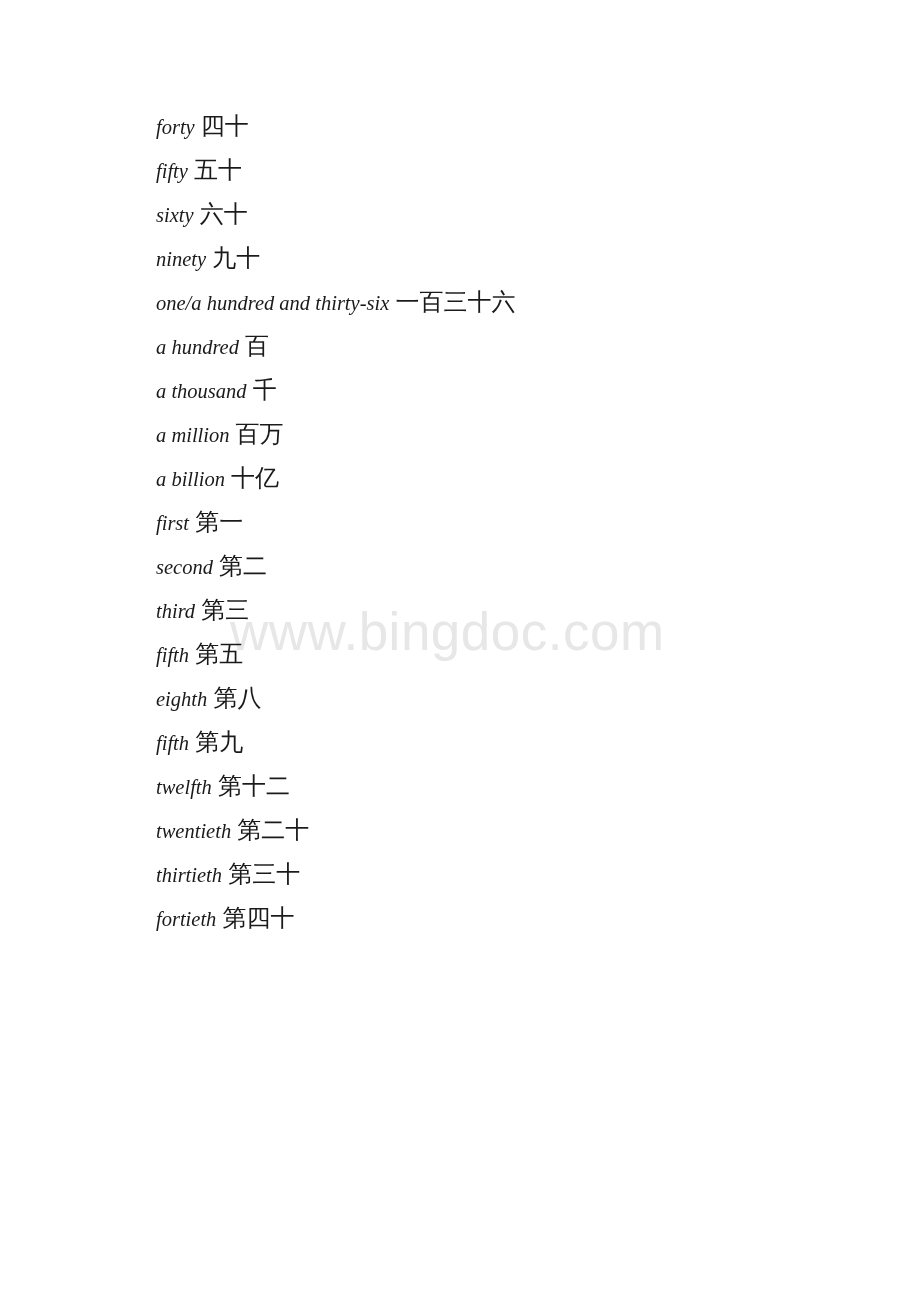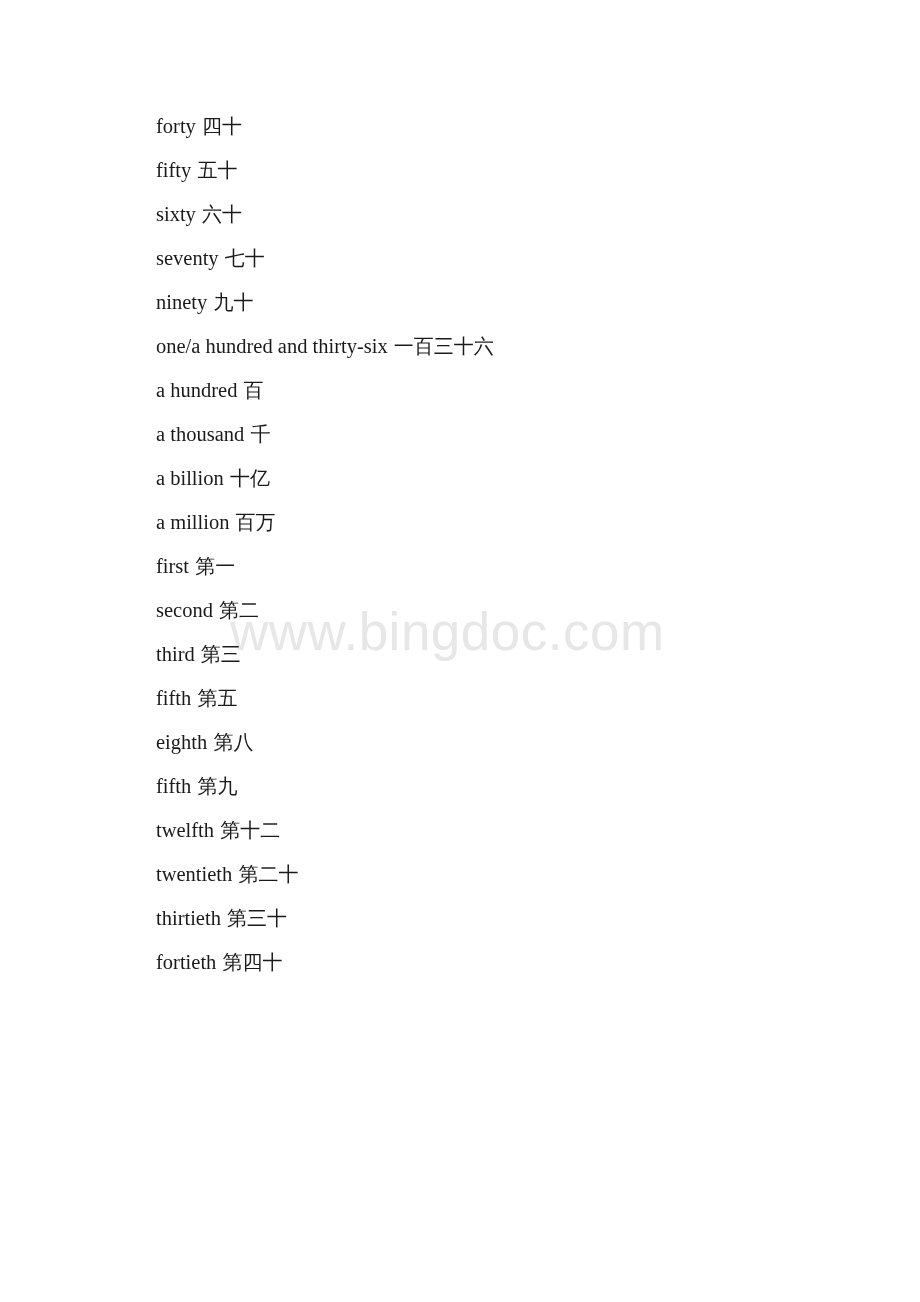--- a/index.html
+++ b/index.html
@@ -54,46 +54,46 @@
     font-size: 20.5px;
     line-height: 44px;
     height: 44px;
     color: #1a1a1a;
     white-space: nowrap;
     font-family: "Liberation Serif", "DejaVu Serif", serif;
   }
 
   .vocab-line .en {
     font-family: "Liberation Serif", "DejaVu Serif", serif;
+    font-style: italic;
   }
 
   .vocab-line .zh {
     font-family: "DejaVu Sans", "Liberation Sans", sans-serif;
-    font-size: 20px;
+    font-size: 24px;
     padding-left: 1px;
   }
 </style>
 </head>
 <body>
 
 <div id="page">
 
   <div id="watermark">www.bingdoc.com</div>
 
   <div id="content">
       <div class="vocab-line"><span class="en">forty</span> <span class="zh">四十</span></div>
       <div class="vocab-line"><span class="en">fifty</span> <span class="zh">五十</span></div>
       <div class="vocab-line"><span class="en">sixty</span> <span class="zh">六十</span></div>
-      <div class="vocab-line"><span class="en">seventy</span> <span class="zh">七十</span></div>
       <div class="vocab-line"><span class="en">ninety</span> <span class="zh">九十</span></div>
       <div class="vocab-line"><span class="en">one/a hundred and thirty-six</span> <span class="zh">一百三十六</span></div>
       <div class="vocab-line"><span class="en">a hundred</span> <span class="zh">百</span></div>
       <div class="vocab-line"><span class="en">a thousand</span> <span class="zh">千</span></div>
+      <div class="vocab-line"><span class="en">a million</span> <span class="zh">百万</span></div>
       <div class="vocab-line"><span class="en">a billion</span> <span class="zh">十亿</span></div>
-      <div class="vocab-line"><span class="en">a million</span> <span class="zh">百万</span></div>
       <div class="vocab-line"><span class="en">first</span> <span class="zh">第一</span></div>
       <div class="vocab-line"><span class="en">second</span> <span class="zh">第二</span></div>
       <div class="vocab-line"><span class="en">third</span> <span class="zh">第三</span></div>
       <div class="vocab-line"><span class="en">fifth</span> <span class="zh">第五</span></div>
       <div class="vocab-line"><span class="en">eighth</span> <span class="zh">第八</span></div>
       <div class="vocab-line"><span class="en">fifth</span> <span class="zh">第九</span></div>
       <div class="vocab-line"><span class="en">twelfth</span> <span class="zh">第十二</span></div>
       <div class="vocab-line"><span class="en">twentieth</span> <span class="zh">第二十</span></div>
       <div class="vocab-line"><span class="en">thirtieth</span> <span class="zh">第三十</span></div>
       <div class="vocab-line"><span class="en">fortieth</span> <span class="zh">第四十</span></div>

